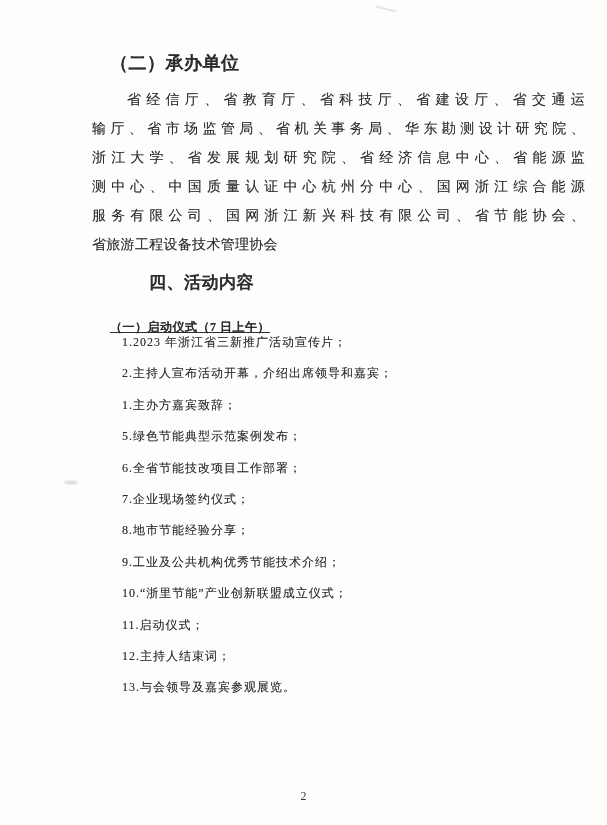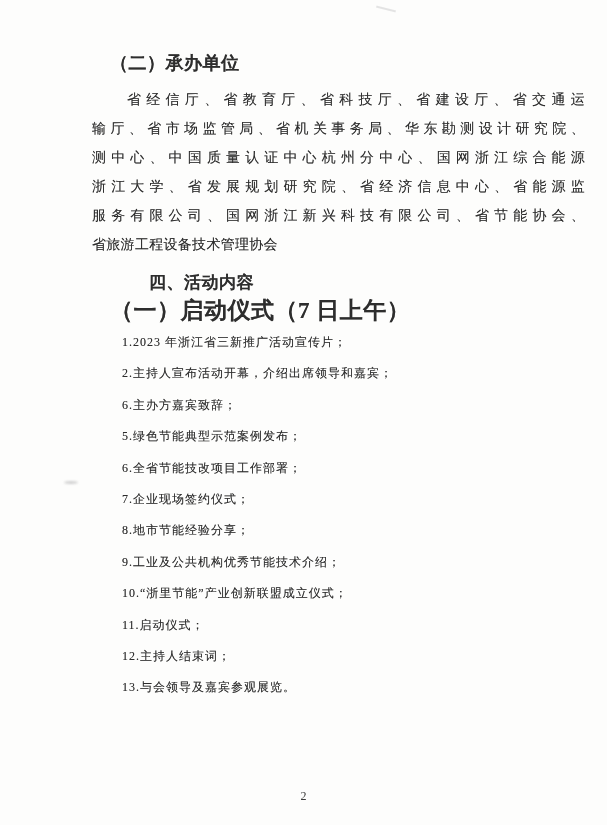--- a/index.html
+++ b/index.html
@@ -44,21 +44,21 @@
     position: absolute;
     left: 110px;
     font-size: 18px;
     line-height: 24px;
     font-weight: bold;
     letter-spacing: 0.5px;
     white-space: nowrap;
     text-shadow: 0 0 0.4px rgba(0,0,0,0.45);
   }
   #heading-undertakers { top: 51px; }
-  #heading-launch { top: 299px; font-size: 23px; }
+  #heading-launch { top: 315px; font-size: 12px; text-decoration: underline; }
 
   .heading-hei {
     position: absolute;
     left: 127px;
     top: 271px;
     font-family: "Liberation Sans", "DejaVu Sans", sans-serif;
     font-size: 17px;
     line-height: 24px;
     font-weight: bold;
     letter-spacing: 0.5px;
@@ -125,34 +125,34 @@
 <div class="page">
 
   <div class="artifact-mark"></div>
   <div class="artifact-smudge"></div>
 
   <div class="heading-kai" id="heading-undertakers">（二）承办单位</div>
 
   <div class="organizers">
     <div class="pline first">省经信厅、省教育厅、省科技厅、省建设厅、省交通运</div>
     <div class="pline">输厅、省市场监管局、省机关事务局、华东勘测设计研究院、</div>
+    <div class="pline">浙江大学、省发展规划研究院、省经济信息中心、省能源监</div>
     <div class="pline">测中心、中国质量认证中心杭州分中心、国网浙江综合能源</div>
-    <div class="pline">浙江大学、省发展规划研究院、省经济信息中心、省能源监</div>
     <div class="pline">服务有限公司、国网浙江新兴科技有限公司、省节能协会、</div>
     <div class="pline last">省旅游工程设备技术管理协会</div>
   </div>
 
   <div class="heading-hei">四、活动内容</div>
 
   <div class="heading-kai" id="heading-launch">（一）启动仪式（7 日上午）</div>
 
   <div class="agenda">
     <div class="item">1.2023 年浙江省三新推广活动宣传片；</div>
     <div class="item">2.主持人宣布活动开幕，介绍出席领导和嘉宾；</div>
-    <div class="item">6.主办方嘉宾致辞；</div>
+    <div class="item">1.主办方嘉宾致辞；</div>
     <div class="item">5.绿色节能典型示范案例发布；</div>
     <div class="item">6.全省节能技改项目工作部署；</div>
     <div class="item">7.企业现场签约仪式；</div>
     <div class="item">8.地市节能经验分享；</div>
     <div class="item">9.工业及公共机构优秀节能技术介绍；</div>
     <div class="item">10.“浙里节能”产业创新联盟成立仪式；</div>
     <div class="item">11.启动仪式；</div>
     <div class="item">12.主持人结束词；</div>
     <div class="item">13.与会领导及嘉宾参观展览。</div>
   </div>

